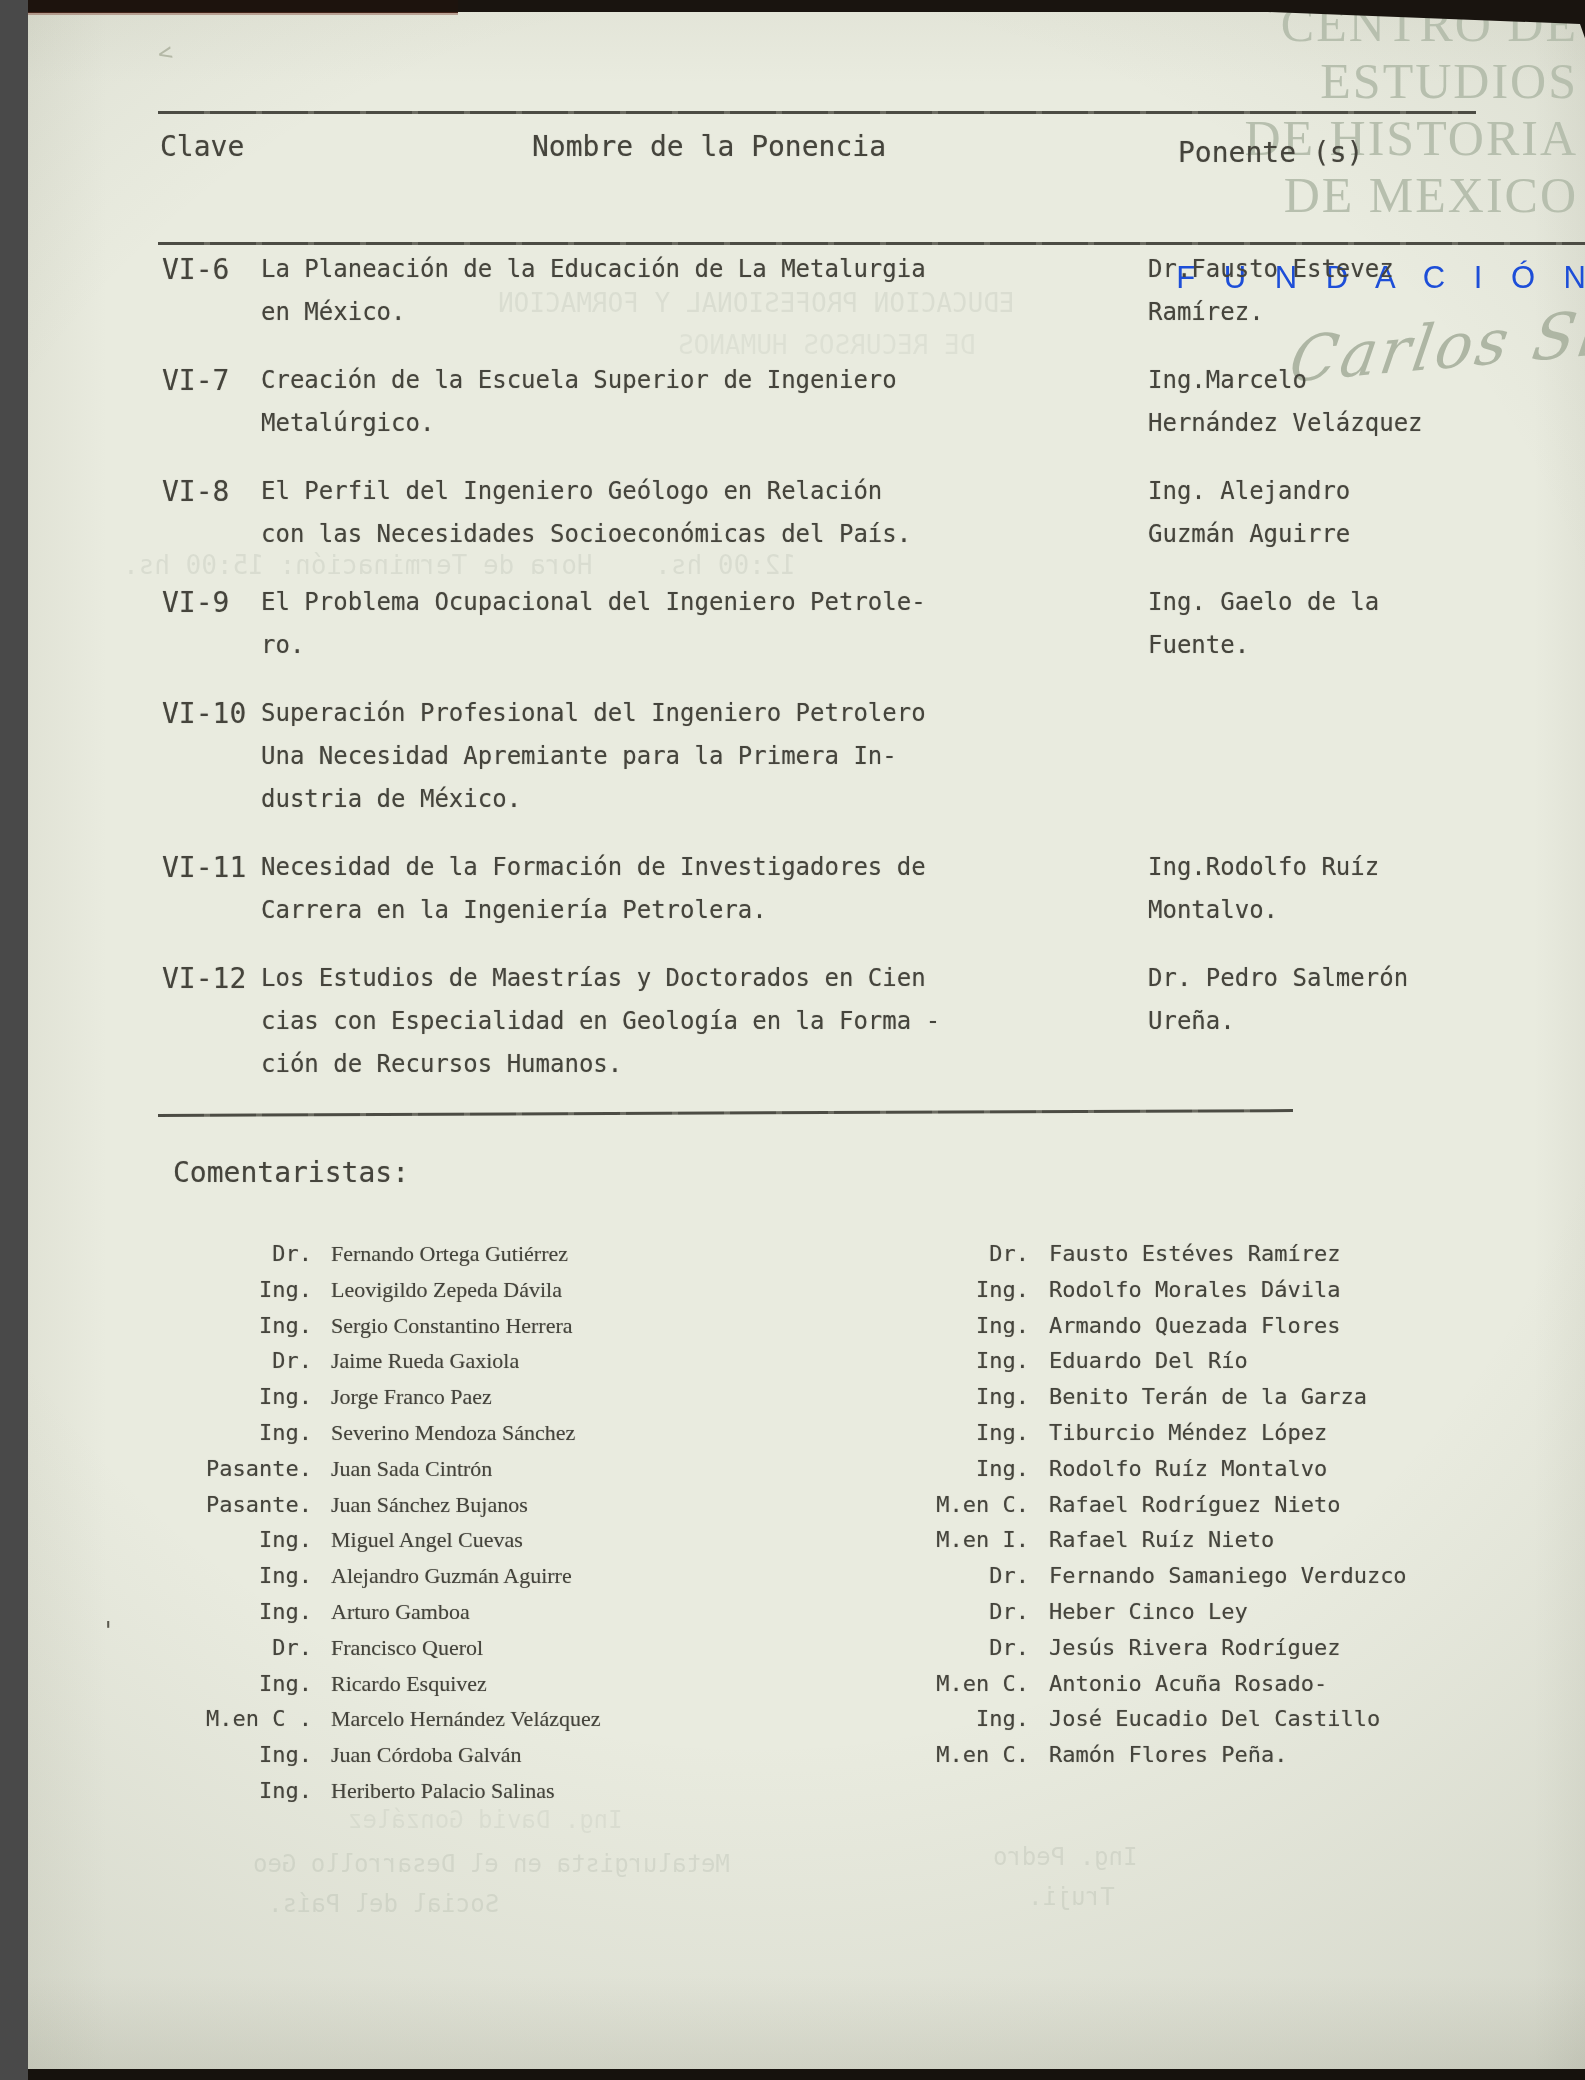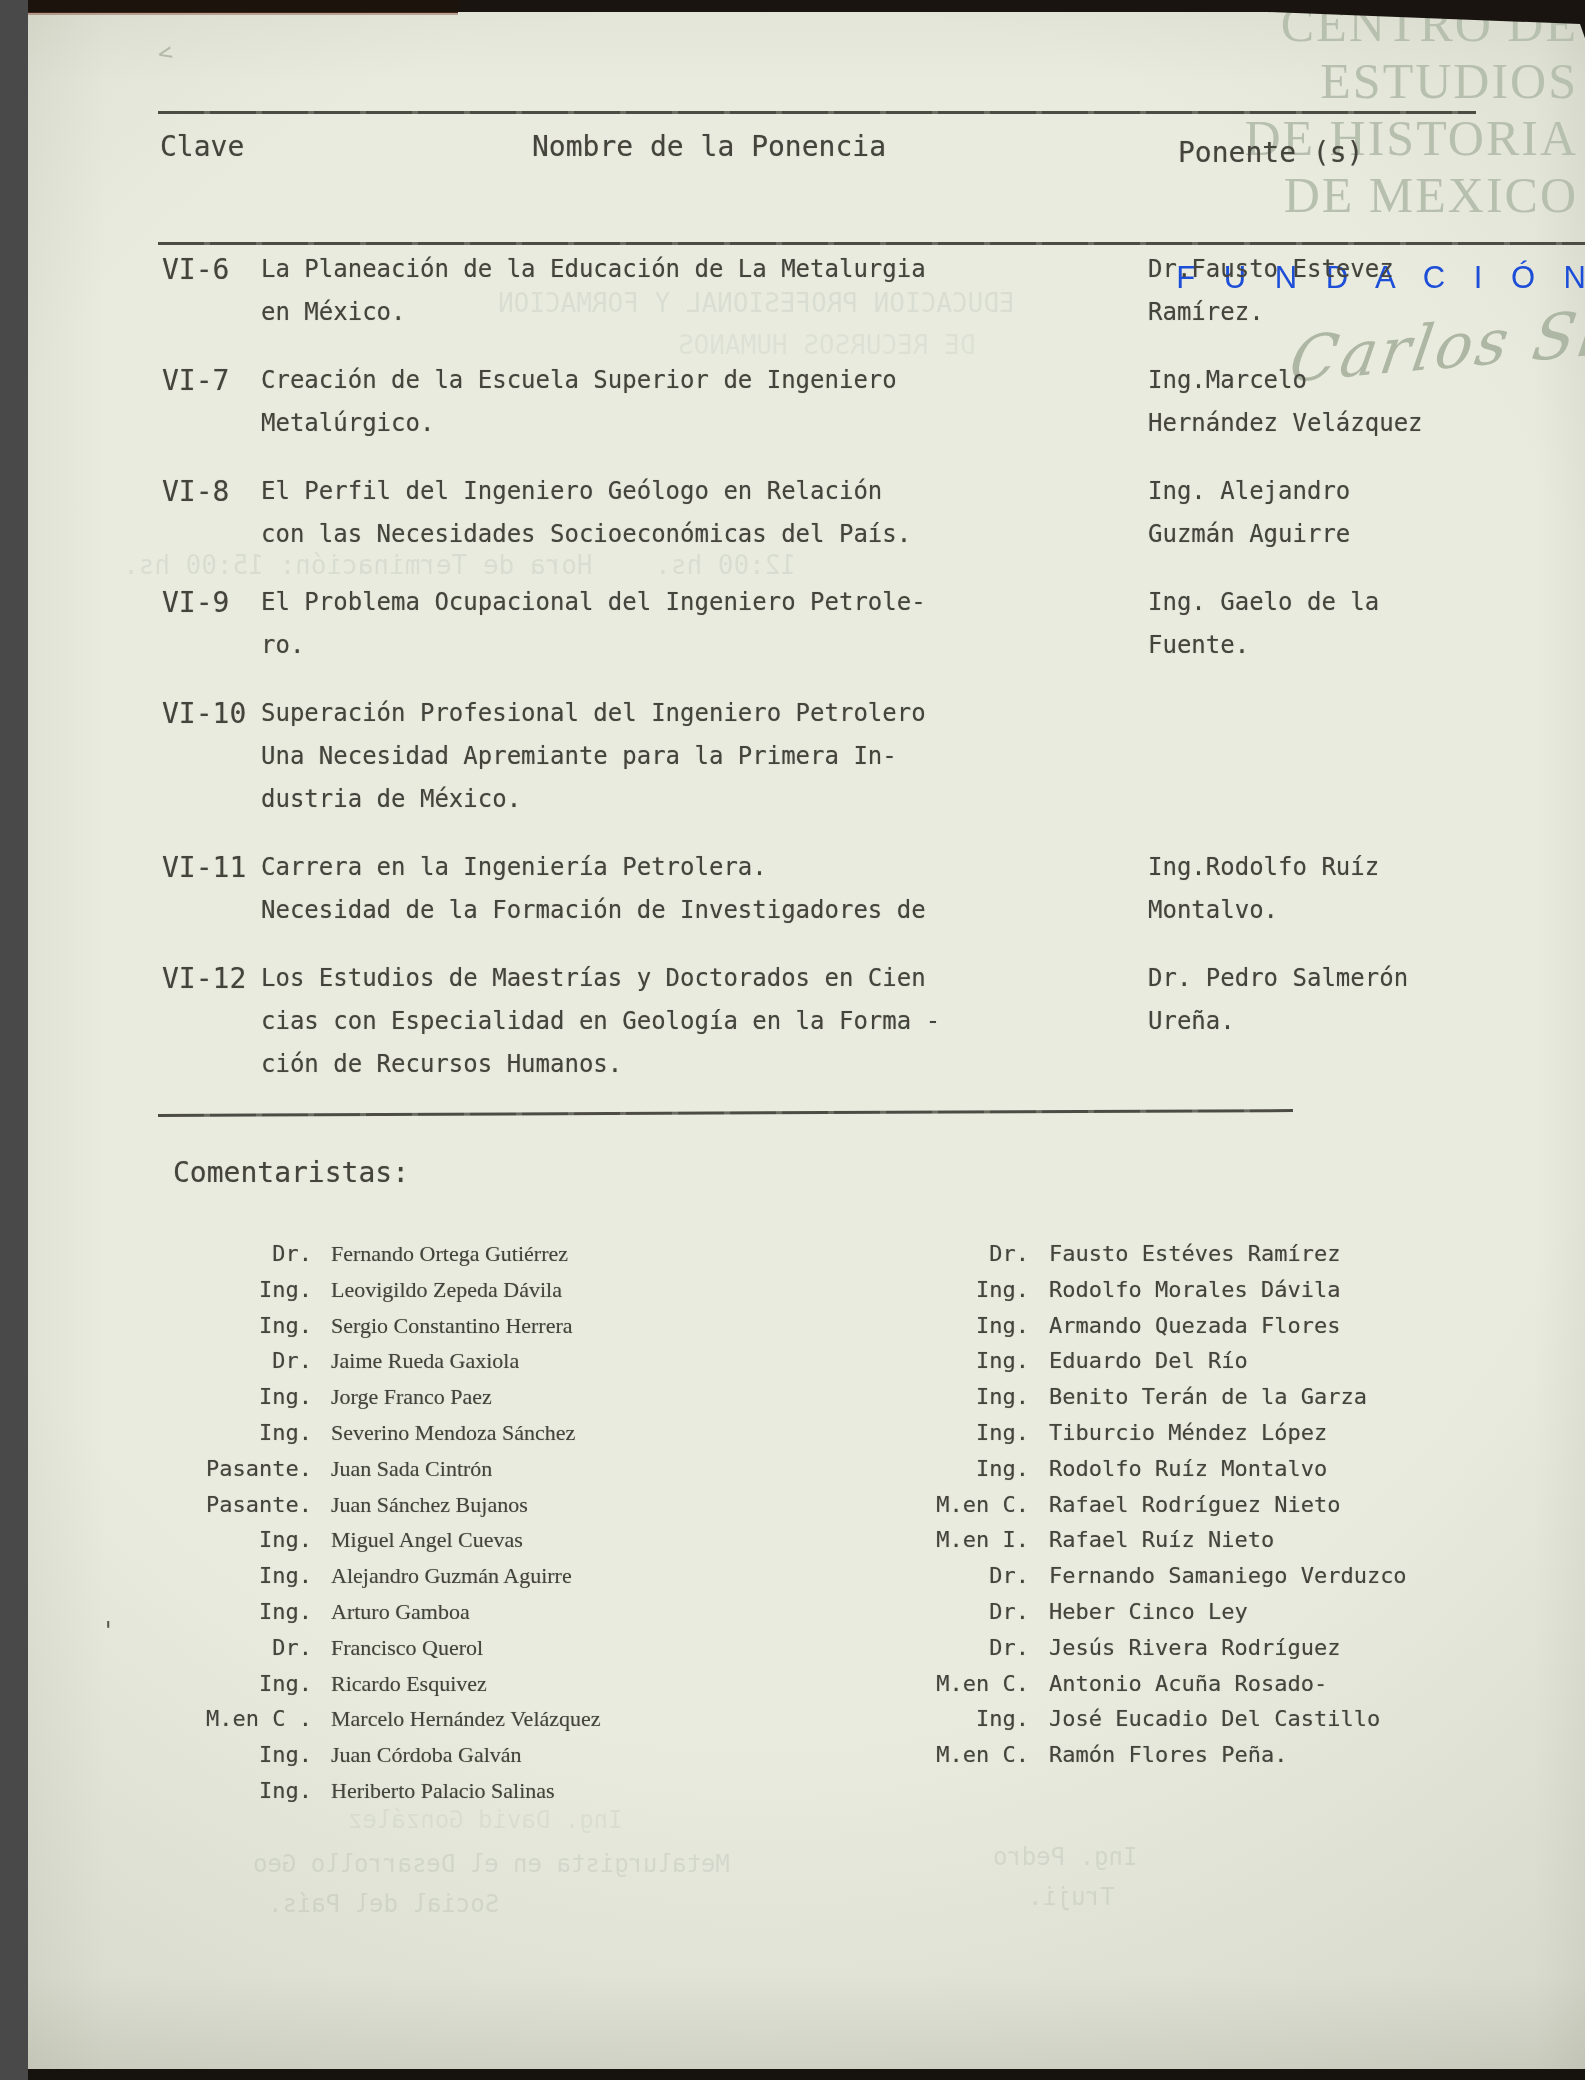--- a/index.html
+++ b/index.html
@@ -154,22 +154,22 @@
       <span class="code">VI-10</span>
       <div class="title">
         <div class="tl">Superación Profesional del Ingeniero Petrolero</div>
           <div class="tl">Una Necesidad Apremiante para la Primera In-</div>
           <div class="tl">dustria de México.</div>
       </div>
     </div>
       <div class="row">
       <span class="code">VI-11</span>
       <div class="title">
-        <div class="tl">Carrera en la Ingeniería Petrolera.</div>
-          <div class="tl">Necesidad de la Formación de Investigadores de</div>
+        <div class="tl">Necesidad de la Formación de Investigadores de</div>
+          <div class="tl">Carrera en la Ingeniería Petrolera.</div>
       </div>
       <div class="pon">
         <div class="tl">Ing.Rodolfo Ruíz</div>
           <div class="tl">Montalvo.</div>
       </div>
     </div>
       <div class="row">
       <span class="code">VI-12</span>
       <div class="title">
         <div class="tl">Los Estudios de Maestrías y Doctorados en Cien</div>

